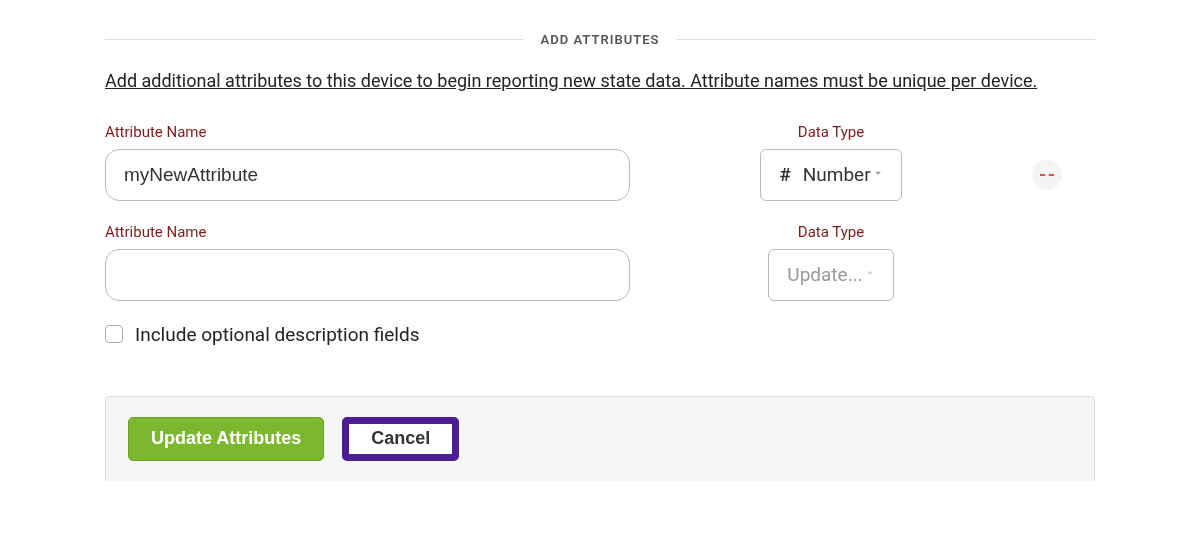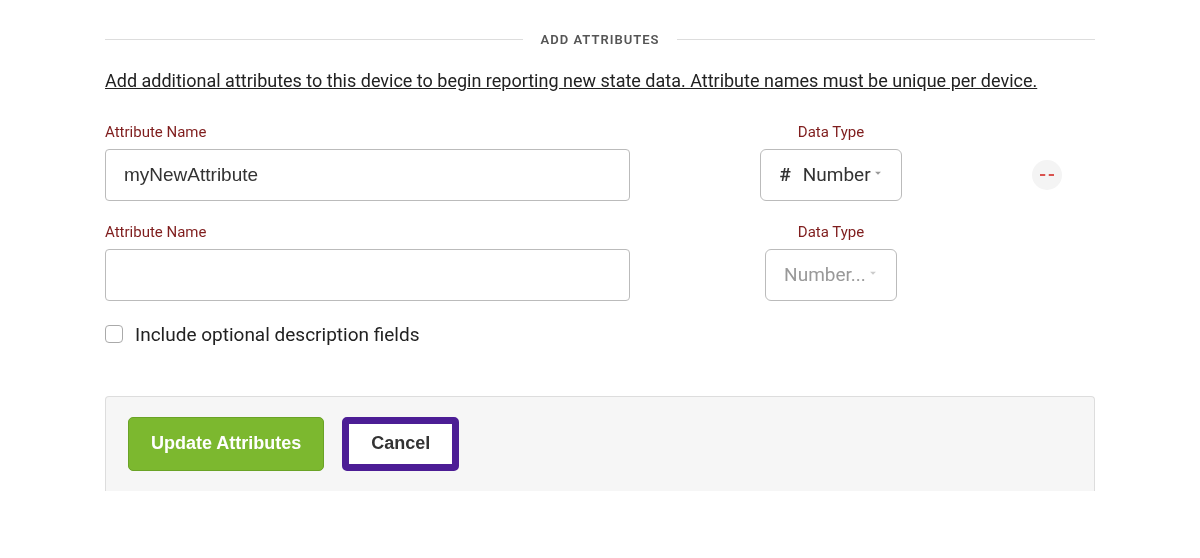--- a/index.html
+++ b/index.html
@@ -52,21 +52,21 @@
     .field-group.name { flex: 0 0 525px; }
     .field-group.type { flex: 0 0 362px; align-items: center; }
     .field-label {
       font-size: 15px;
       color: #7f1d1d;
       margin-bottom: 8px;
     }
     .text-input {
       height: 52px;
       border: 1px solid #bbb;
-      border-radius: 4px;
+      border-radius: 14px;
       padding: 0 18px;
       font-size: 19px;
       color: #333;
       background: #fff;
       outline: none;
     }
     .select-box {
       height: 52px;
       border: 1px solid #bbb;
       border-radius: 6px;
@@ -123,21 +123,21 @@
       border: 1px solid #ddd;
       border-bottom: none;
       border-radius: 4px 4px 0 0;
       background: #f6f6f6;
       padding: 20px 22px;
       display: flex;
       gap: 18px;
       align-items: center;
     }
     .btn {
-      height: 54px;
+      height: 44px;
       padding: 0 22px;
       border-radius: 5px;
       font-size: 18px;
       font-weight: 600;
       cursor: pointer;
       display: inline-flex;
       align-items: center;
       border: 1px solid transparent;
     }
     .btn-primary {
@@ -190,21 +190,21 @@
 
   <div class="form-row">
     <div class="field-group name">
       <label class="field-label">Attribute Name</label>
       <input class="text-input" type="text" value="" style="">
     </div>
     <div class="field-group type">
       <label class="field-label">Data Type</label>
       <div class="select-box placeholder">
         <div class="select-content">
-          <span class="select-value">Number...</span>
+          <span class="select-value">Update...</span>
         </div>
         <span class="chevron placeholder">
           <svg width="14" height="14" viewBox="0 0 24 24" fill="currentColor">
               <path d="M7 10l5 5 5-5z"></path>
             </svg>
         </span>
       </div>
     </div>
   </div>
 

